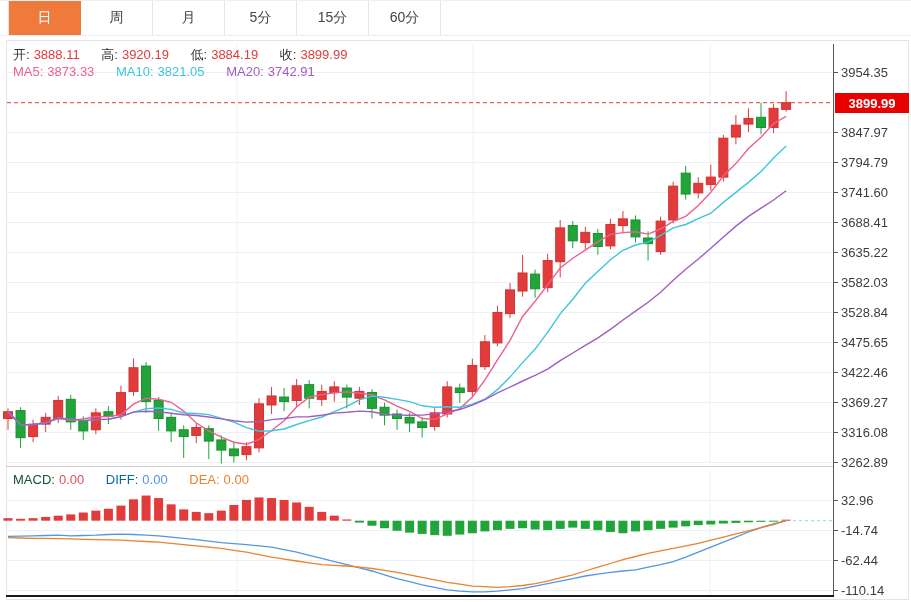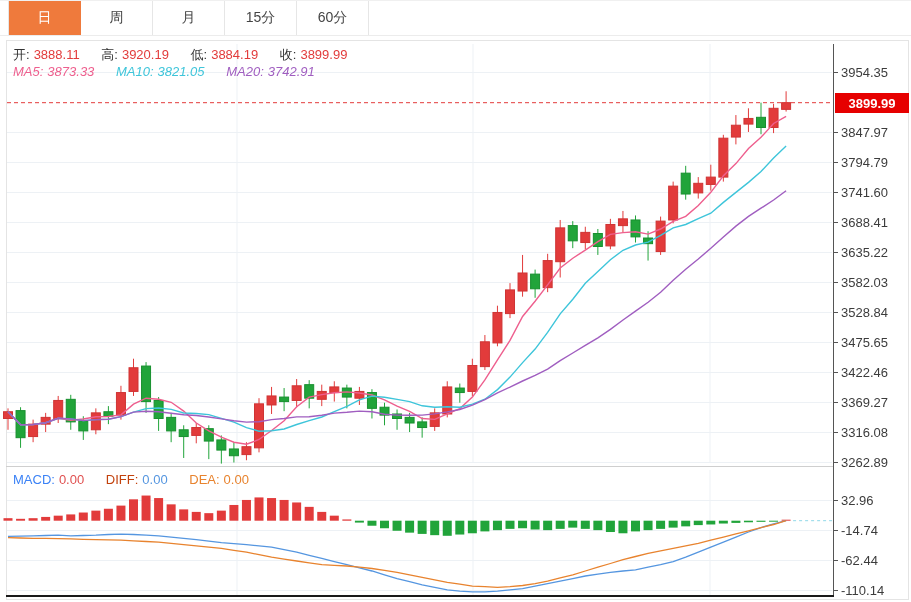--- a/index.html
+++ b/index.html
@@ -13,36 +13,37 @@
        font-size:14px;color:#444;border-right:1px solid #e6e6e6;cursor:pointer;background:#fff;}
   .tab:first-child{border-left:1px solid #e6e6e6;}
   .tab.active{background:#ef7a3c;color:#fff;border-right-color:#ef7a3c;}
   
   .row{position:absolute;left:13px;font-size:13px;white-space:nowrap;z-index:3;}
   .row span{margin-right:4px;}
   .lbl{color:#333;}
   .red{color:#e23b3b;}
   .gap{margin-right:18px !important;}
   #quote-row{top:46px;}
-  #ma-row{top:64px;font-style:italic;}
+  #ma-row{top:64px;}
   #macd-row{top:472px;}
   #price-tag{position:absolute;left:835px;width:74px;height:20px;z-index:4;
              display:flex;align-items:center;justify-content:center;
              color:#fff;font-size:13px;font-weight:bold;}
   svg{position:absolute;left:0;top:0;z-index:1;}
 </style>
 </head>
 <body>
 
 <div id="app">
 
   <div id="tabbar">
     <div class="tab active">日</div>
     <div class="tab">周</div>
     <div class="tab">月</div>
+    <div class="tab">5分</div>
     <div class="tab">15分</div>
     <div class="tab">60分</div>
   </div>
 
   <svg id="chart-svg" width="911" height="602">
       <rect x="6.5" y="40.5" width="902" height="559" fill="none" stroke="#e4e4e4"></rect>
       <line x1="237" y1="44" x2="237" y2="462" stroke="#edf1f5"></line>
       <line x1="237" y1="470" x2="237" y2="595" stroke="#edf1f5"></line>
       <line x1="473" y1="44" x2="473" y2="462" stroke="#edf1f5"></line>
       <line x1="473" y1="470" x2="473" y2="595" stroke="#edf1f5"></line>
@@ -307,20 +308,20 @@
     <span class="lbl">收:</span><span class="red">3899.99</span>
   </div>
 
   <div class="row" id="ma-row">
     <span style="color:#ee5f8e">MA5:</span><span class="gap" style="color:#ee5f8e">3873.33</span>
     <span style="color:#3ec5da">MA10:</span><span class="gap" style="color:#3ec5da">3821.05</span>
     <span style="color:#a05ec0">MA20:</span><span style="color:#a05ec0">3742.91</span>
   </div>
 
   <div class="row" id="macd-row">
-    <span style="color:#3b82f6">MACD:</span><span class="gap" style="color:#e05050">0.00</span>
-    <span style="color:#c2410c">DIFF:</span><span class="gap" style="color:#5596e0">0.00</span>
+    <span style="color:#14532d">MACD:</span><span class="gap" style="color:#e05050">0.00</span>
+    <span style="color:#0369a1">DIFF:</span><span class="gap" style="color:#5596e0">0.00</span>
     <span style="color:#e8832e">DEA:</span><span style="color:#e8832e">0.00</span>
   </div>
 
   <div id="price-tag" style="top: 93px; background: rgb(230, 0, 0);">3899.99</div>
 
 </div>
 
 </body></html>

